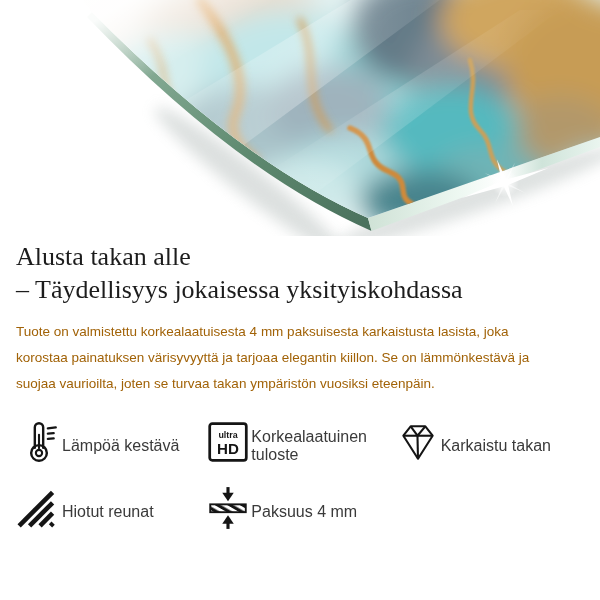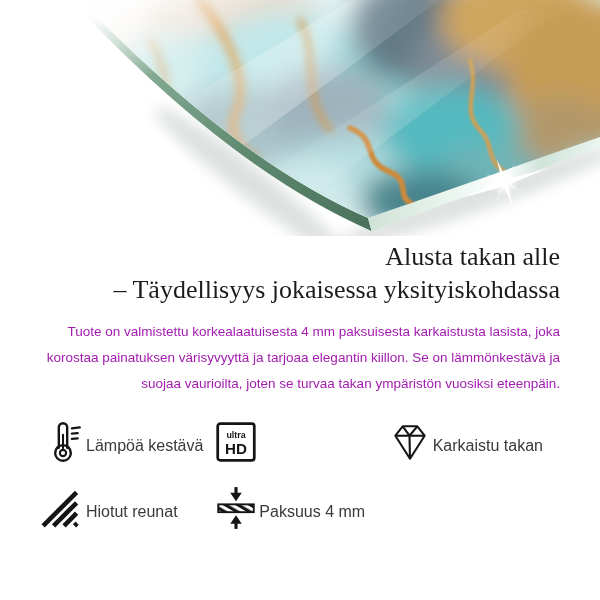--- a/index.html
+++ b/index.html
@@ -3,28 +3,28 @@
 <meta charset="utf-8">
 <style>
   html,body { margin:0; padding:0; }
   body {
     width:600px; height:600px; background:#ffffff; overflow:hidden;
     font-family:"Liberation Sans", sans-serif;
     -webkit-font-smoothing:antialiased;
   }
   .hero { position:relative; width:600px; height:236px; background:#ffffff; }
   .hero svg { display:block; }
-  .content { padding:0 40px;text-align:right; }
+  .content { padding:0 16px; }
   h1 {
     margin:4px 0 0; font-family:"Liberation Serif", serif; font-weight:400;
     font-size:26px; line-height:33px; color:#1c1c1c; white-space:nowrap;
   }
   h1 span { display:block; }
   .desc {
-    margin:13px 0 0; font-size:13.5px; line-height:26px; color:#a21caf;
+    margin:13px 0 0; font-size:13.5px; line-height:26px; color:#a16207;
     max-width:528px;
   }
   .features {
     margin-top:22px; display:grid; grid-template-columns:repeat(3,1fr);
     row-gap:20px;
   }
   .feature { display:flex; align-items:center; }
   .feature .icon-box { width:46px; height:46px; }
   .feature .icon-box svg { width:46px; height:46px; display:block; }
   .flabel { margin-top:8px; font-size:16px; color:#3a3a3a; }
@@ -165,20 +165,21 @@
       </div>
 
       <div class="feature">
         <div class="icon-box">
           <svg viewBox="0 0 44 44">
             <rect x="4.5" y="4.5" width="35" height="35" rx="2.5" fill="none" stroke="#151515" stroke-width="2.6"></rect>
             <text x="22" y="18" text-anchor="middle" font-family="Liberation Sans, sans-serif" font-size="8.5" font-weight="bold" fill="#151515">ultra</text>
             <text x="22" y="33" text-anchor="middle" font-family="Liberation Sans, sans-serif" font-size="14.5" font-weight="bold" fill="#151515">HD</text>
           </svg>
         </div>
+        <span class="flabel">Korkealaatuinen tuloste</span>
       </div>
 
 
       <div class="feature">
         <div class="icon-box">
           <svg viewBox="0 0 44 44" fill="none" stroke="#151515" stroke-width="2" stroke-linejoin="round">
             <path d="M8,16 L15,7 L29,7 L36,16 L22,38 Z"></path>
             <line x1="8" y1="16" x2="36" y2="16"></line>
             <path d="M15,7 L21.5,16 L29,7"></path>
             <line x1="21.5" y1="16" x2="22" y2="38"></line>

